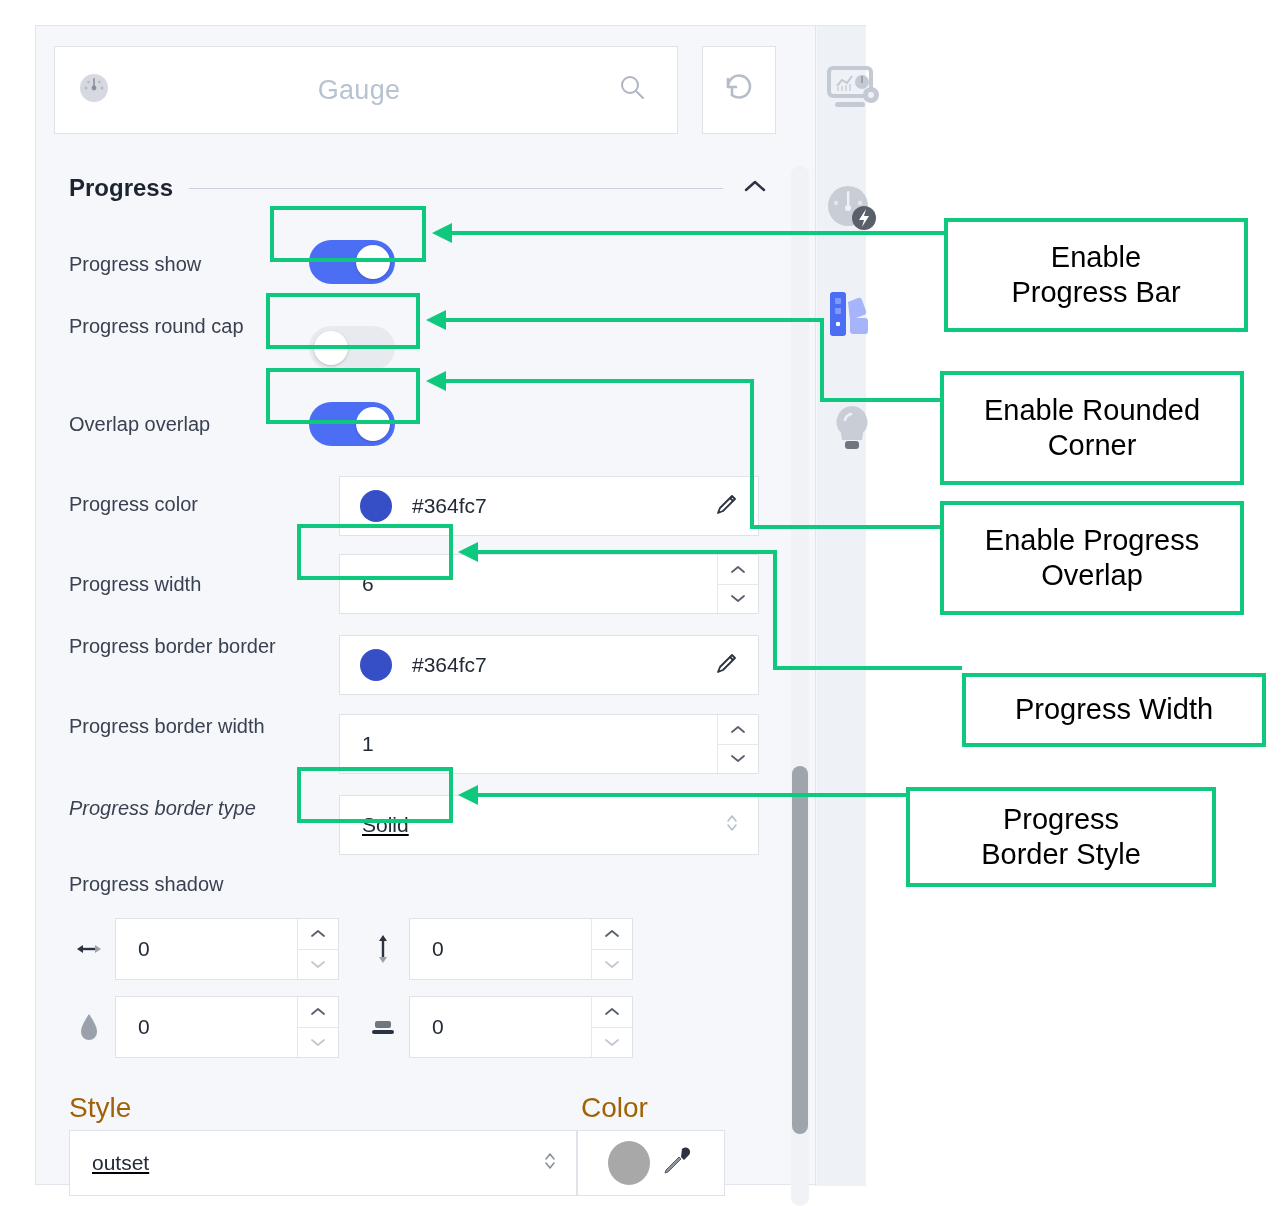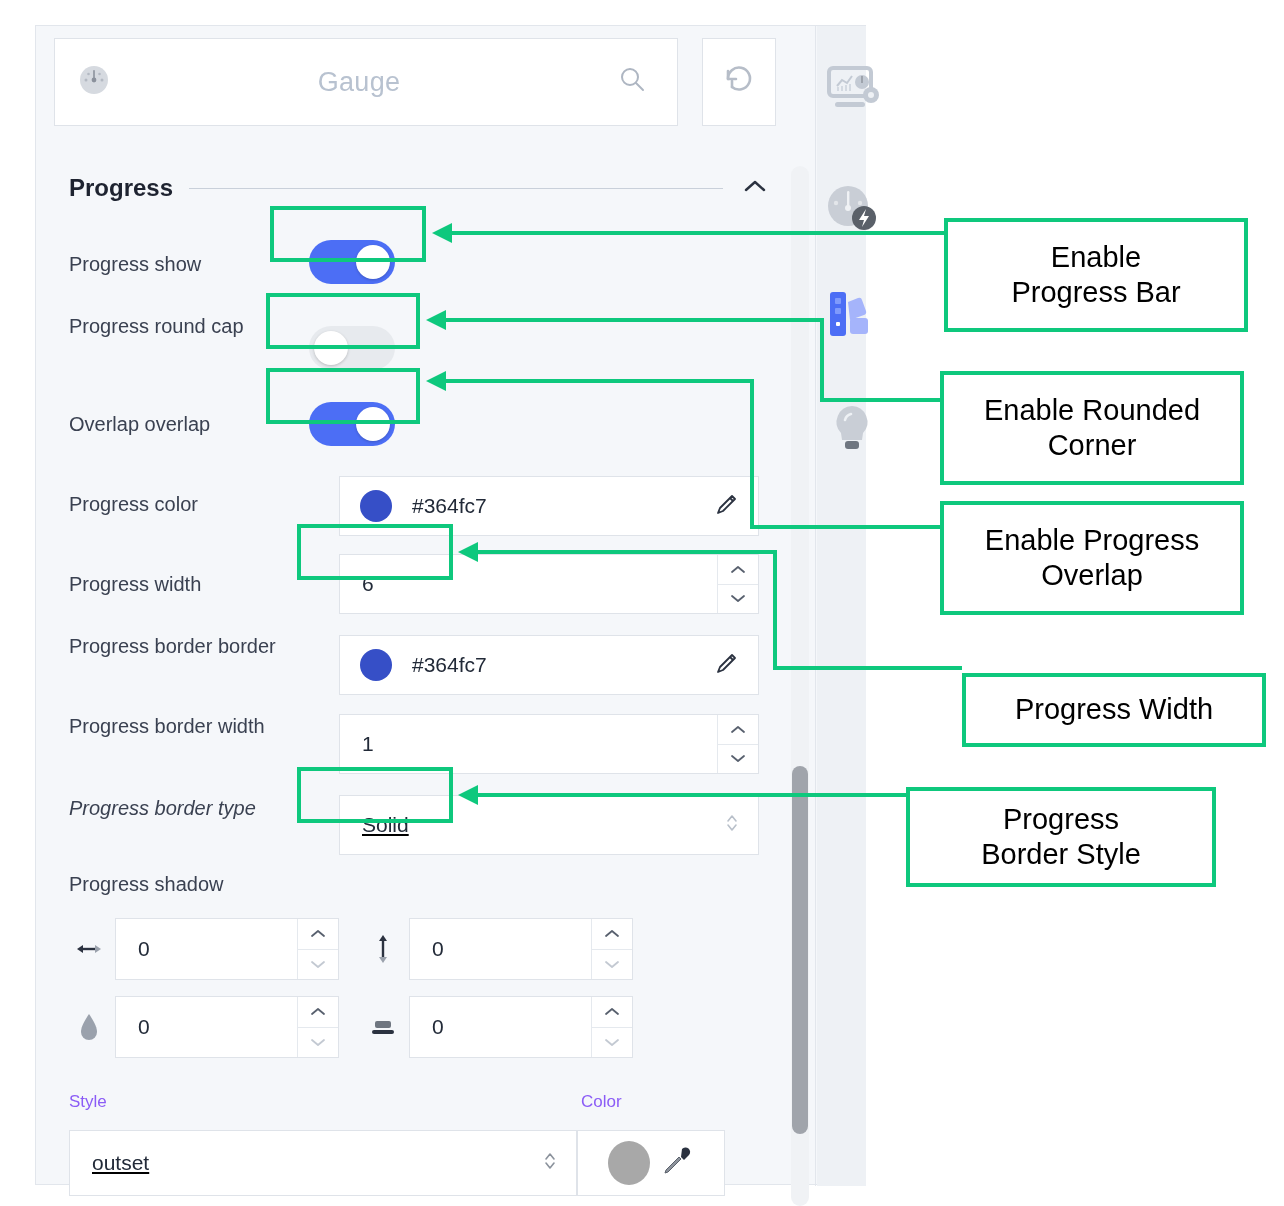--- a/index.html
+++ b/index.html
@@ -14,21 +14,21 @@
   
   #panel{
     position:absolute;left:35px;top:25px;width:831px;height:1160px;
     background:#f5f7fa;
     border:1px solid #e2e6ec;
     box-sizing:border-box;
   }
 
   
   #topbar{
-    position:absolute;left:18px;top:12px;width:795px;height:88px;
+    position:absolute;left:18px;top:20px;width:795px;height:88px;
   }
   #searchbox{
     position:absolute;left:0;top:0;width:624px;height:88px;
     background:#ffffff;border:1px solid #dfe3e9;box-sizing:border-box;
     display:flex;align-items:center;
   }
   #gaugeIcon{margin-left:22px;flex:0 0 auto;}
   #searchValue{
     flex:1 1 auto;text-align:center;
     font-size:27px;color:#b8c2d0;letter-spacing:.3px;
@@ -119,21 +119,21 @@
 
   
   .shrow{position:absolute;display:flex;align-items:center;}
   .shicon{width:40px;display:flex;justify-content:center;flex:0 0 auto;}
   .shfield{
     width:224px;height:62px;background:#ffffff;border:1px solid #dfe3e9;
     box-sizing:border-box;display:flex;align-items:stretch;margin-left:6px;
   }
 
   
-  .sublbl{position:absolute;font-size:17px;color:#8b5cf6;}
+  .sublbl{position:absolute;font-size:28px;color:#a16207;}
 
   
   #sbtrack{
     position:absolute;left:755px;top:140px;width:18px;height:1040px;
     background:#f0f2f5;border-radius:9px;
   }
   #sbthumb{
     position:absolute;left:756px;top:740px;width:16px;height:368px;
     background:#a0a4ab;border-radius:8px;
   }

